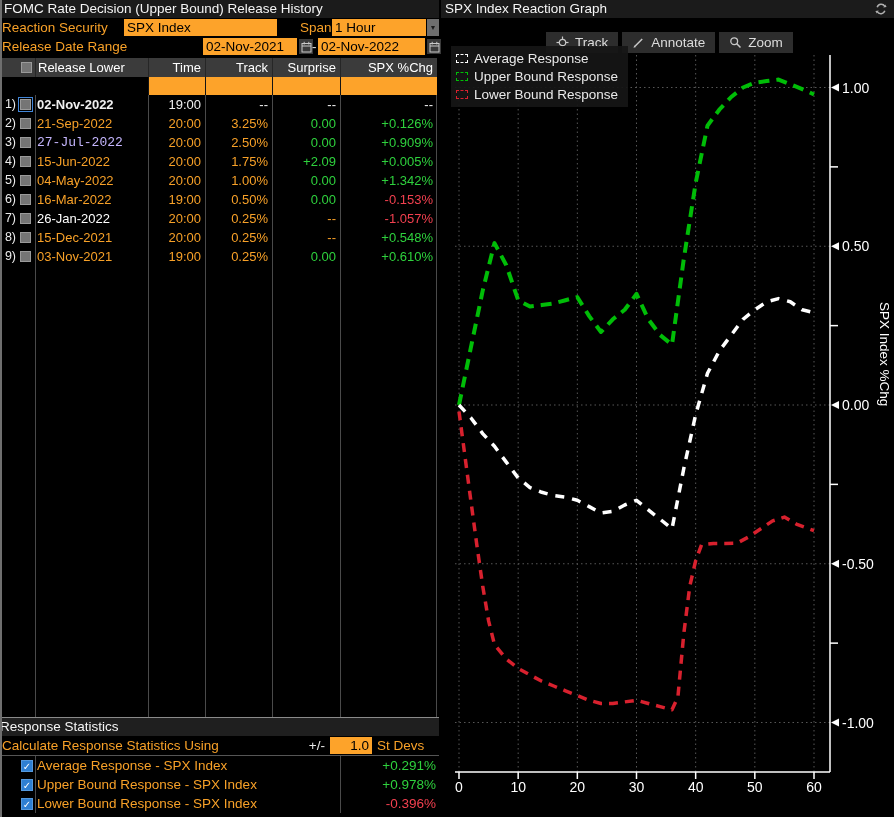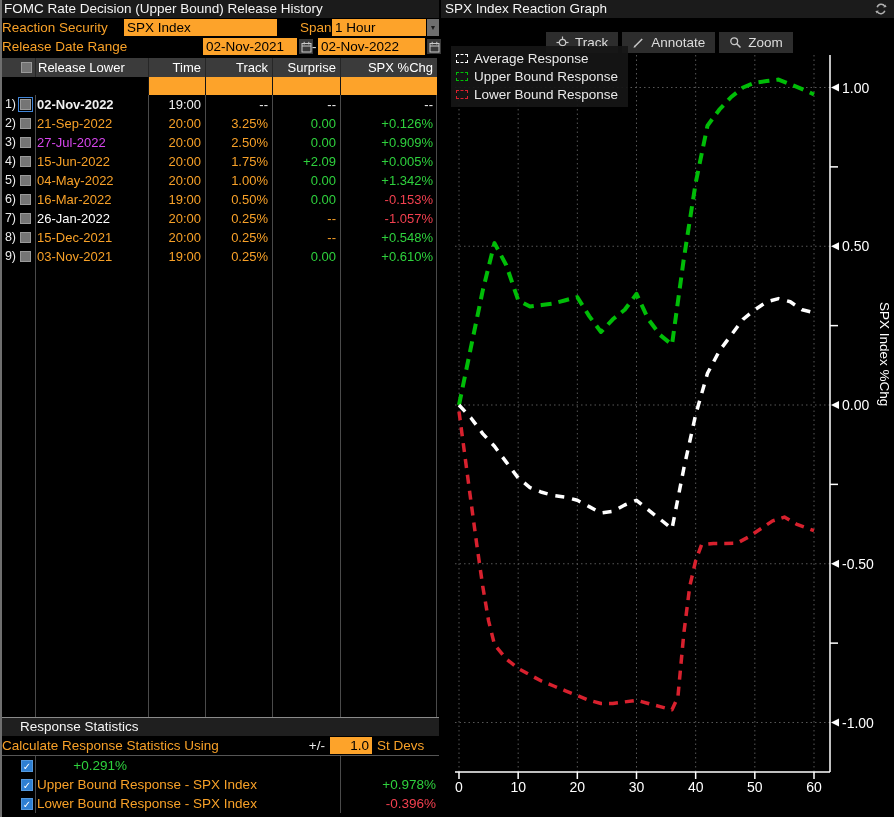--- a/index.html
+++ b/index.html
@@ -32,21 +32,21 @@
   .trow{display:flex;height:19px;line-height:19px;font-size:13px;white-space:nowrap;}
   .td{box-sizing:border-box;text-align:right;padding-right:4px;overflow:hidden;}
   .td.left{text-align:left;padding-left:2px;}
   .tnum{width:16px;text-align:right;color:#ececec;font-size:12.5px;box-sizing:border-box;}
   .tcb{width:19px;display:flex;align-items:center;justify-content:center;box-sizing:border-box;}
   .trow.selected .cbgray{outline:1px solid #4286d8;outline-offset:1px;}
   .trow.selected .td.date{font-weight:bold;}
 
   
   .stats{position:absolute;left:0;top:717px;width:439px;height:100px;border-top:1px solid #8a8a8a;box-sizing:border-box;}
-  .stitle{height:18px;background:#1f1f1f;color:#f5f5f5;font-size:13.5px;line-height:18px;padding-left:20px;}
+  .stitle{height:18px;background:#1f1f1f;color:#f5f5f5;font-size:13.5px;line-height:18px;padding-left:0;}
   .calcrow{position:relative;height:19px;font-size:13.5px;line-height:19px;}
   .srows{position:relative;border-top:1px solid #555;}
   .srow{position:relative;display:flex;align-items:center;height:19px;font-size:13.5px;z-index:1;}
   .srow .sp{width:21px;}
   .cbblue{width:12px;height:12px;background:var(--checkbox-blue);color:#fff;font-size:10px;line-height:12px;text-align:center;border:1px solid #5599dd;box-sizing:border-box;}
   .slabel{flex:1;color:var(--amber);padding-left:4px;white-space:nowrap;overflow:hidden;}
   .sval{width:97px;text-align:right;padding-right:3px;box-sizing:border-box;}
 
   
   .divider{position:absolute;left:439;top:0;width:2px;height:817px;background:#6f6f6f;}
@@ -153,21 +153,21 @@
             <div class="td" style="width: 57px; color: rgb(248, 161, 40);">20:00</div>
             <div class="td" style="width: 67px; color: rgb(248, 161, 40);">3.25%</div>
             <div class="td" style="width: 68px; color: rgb(46, 209, 61);">0.00</div>
             <div class="td" style="width: 97px; color: rgb(46, 209, 61);">+0.126%</div>
           </div>
           <div class="trow">
             <div class="tnum">3)</div>
             <div class="tcb">
               <span class="cbgray"></span>
             </div>
-            <div class="td left date" style="width: 113px; color: #d946ef;">27-Jul-2022</div>
+            <div class="td left date" style="width: 113px; color: #c4b5fd; font-family: Liberation Mono, monospace;">27-Jul-2022</div>
             <div class="td" style="width: 57px; color: rgb(248, 161, 40);">20:00</div>
             <div class="td" style="width: 67px; color: rgb(248, 161, 40);">2.50%</div>
             <div class="td" style="width: 68px; color: rgb(46, 209, 61);">0.00</div>
             <div class="td" style="width: 97px; color: rgb(46, 209, 61);">+0.909%</div>
           </div>
           <div class="trow">
             <div class="tnum">4)</div>
             <div class="tcb">
               <span class="cbgray"></span>
             </div>
@@ -242,20 +242,21 @@
         <span style="position:absolute;left:295px;width:30px;text-align:right;color:#e8e8e8">+/-</span>
         <span class="fld" style="left:330px;width:42px;text-align:right">1.0</span>
         <span class="lbl" style="left:377px">St Devs</span>
       </div>
       <div class="srows" id="stat-rows">
         <div class="vline" style="left:35px;top:0;bottom:0;z-index:0"></div>
         <div class="vline" style="left:340px;top:0;bottom:0;z-index:0"></div>
       <div class="srow">
             <span class="sp"></span>
             <span class="cbblue">✓</span>
+            <span class="slabel">Average Response - SPX Index</span>
             <span class="sval" style="color: rgb(46, 209, 61);">+0.291%</span>
           </div>
           <div class="srow">
             <span class="sp"></span>
             <span class="cbblue">✓</span>
             <span class="slabel">Upper Bound Response - SPX Index</span>
             <span class="sval" style="color: rgb(46, 209, 61);">+0.978%</span>
           </div>
           <div class="srow">
             <span class="sp"></span>

